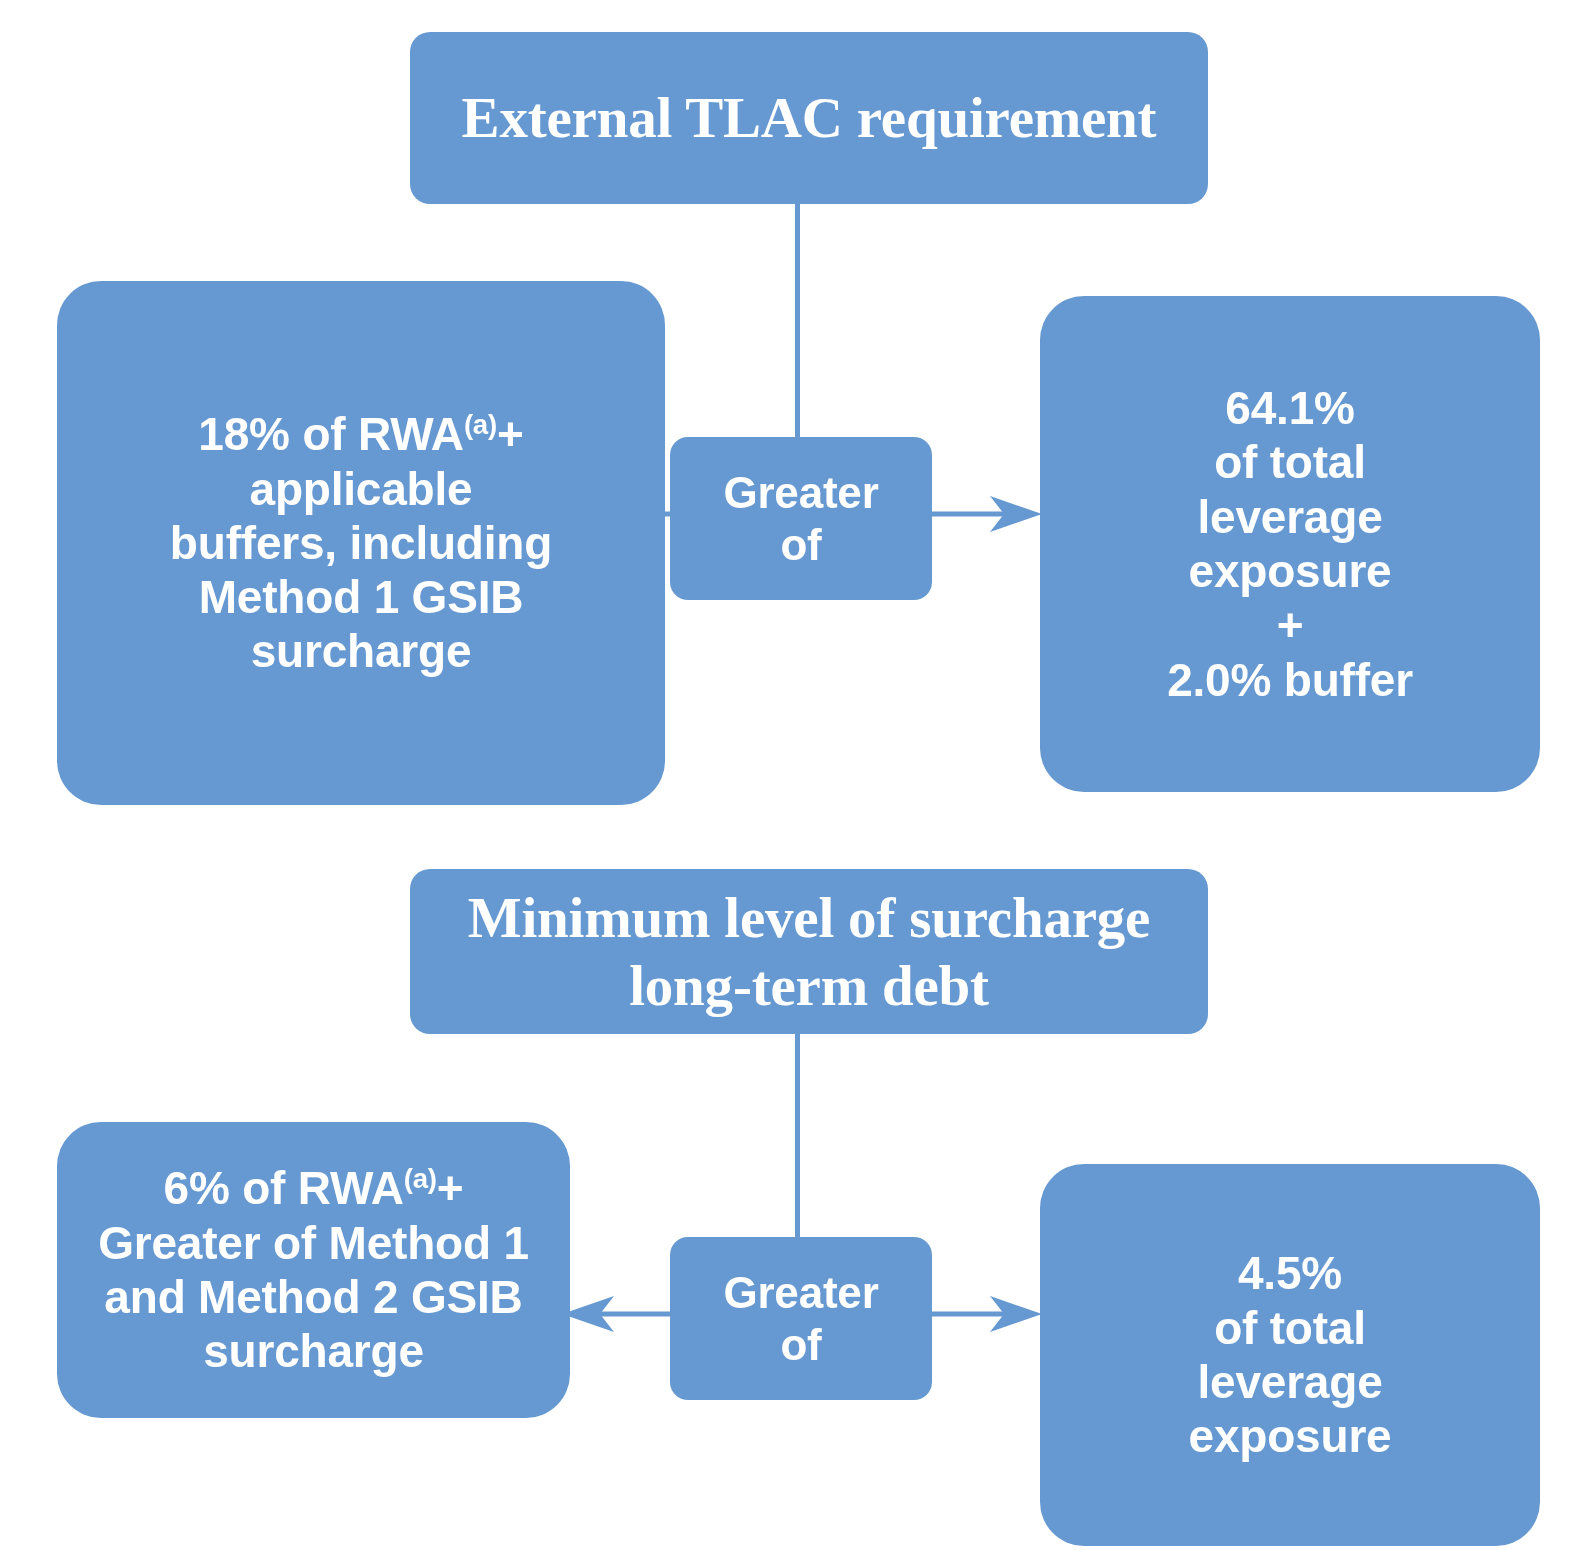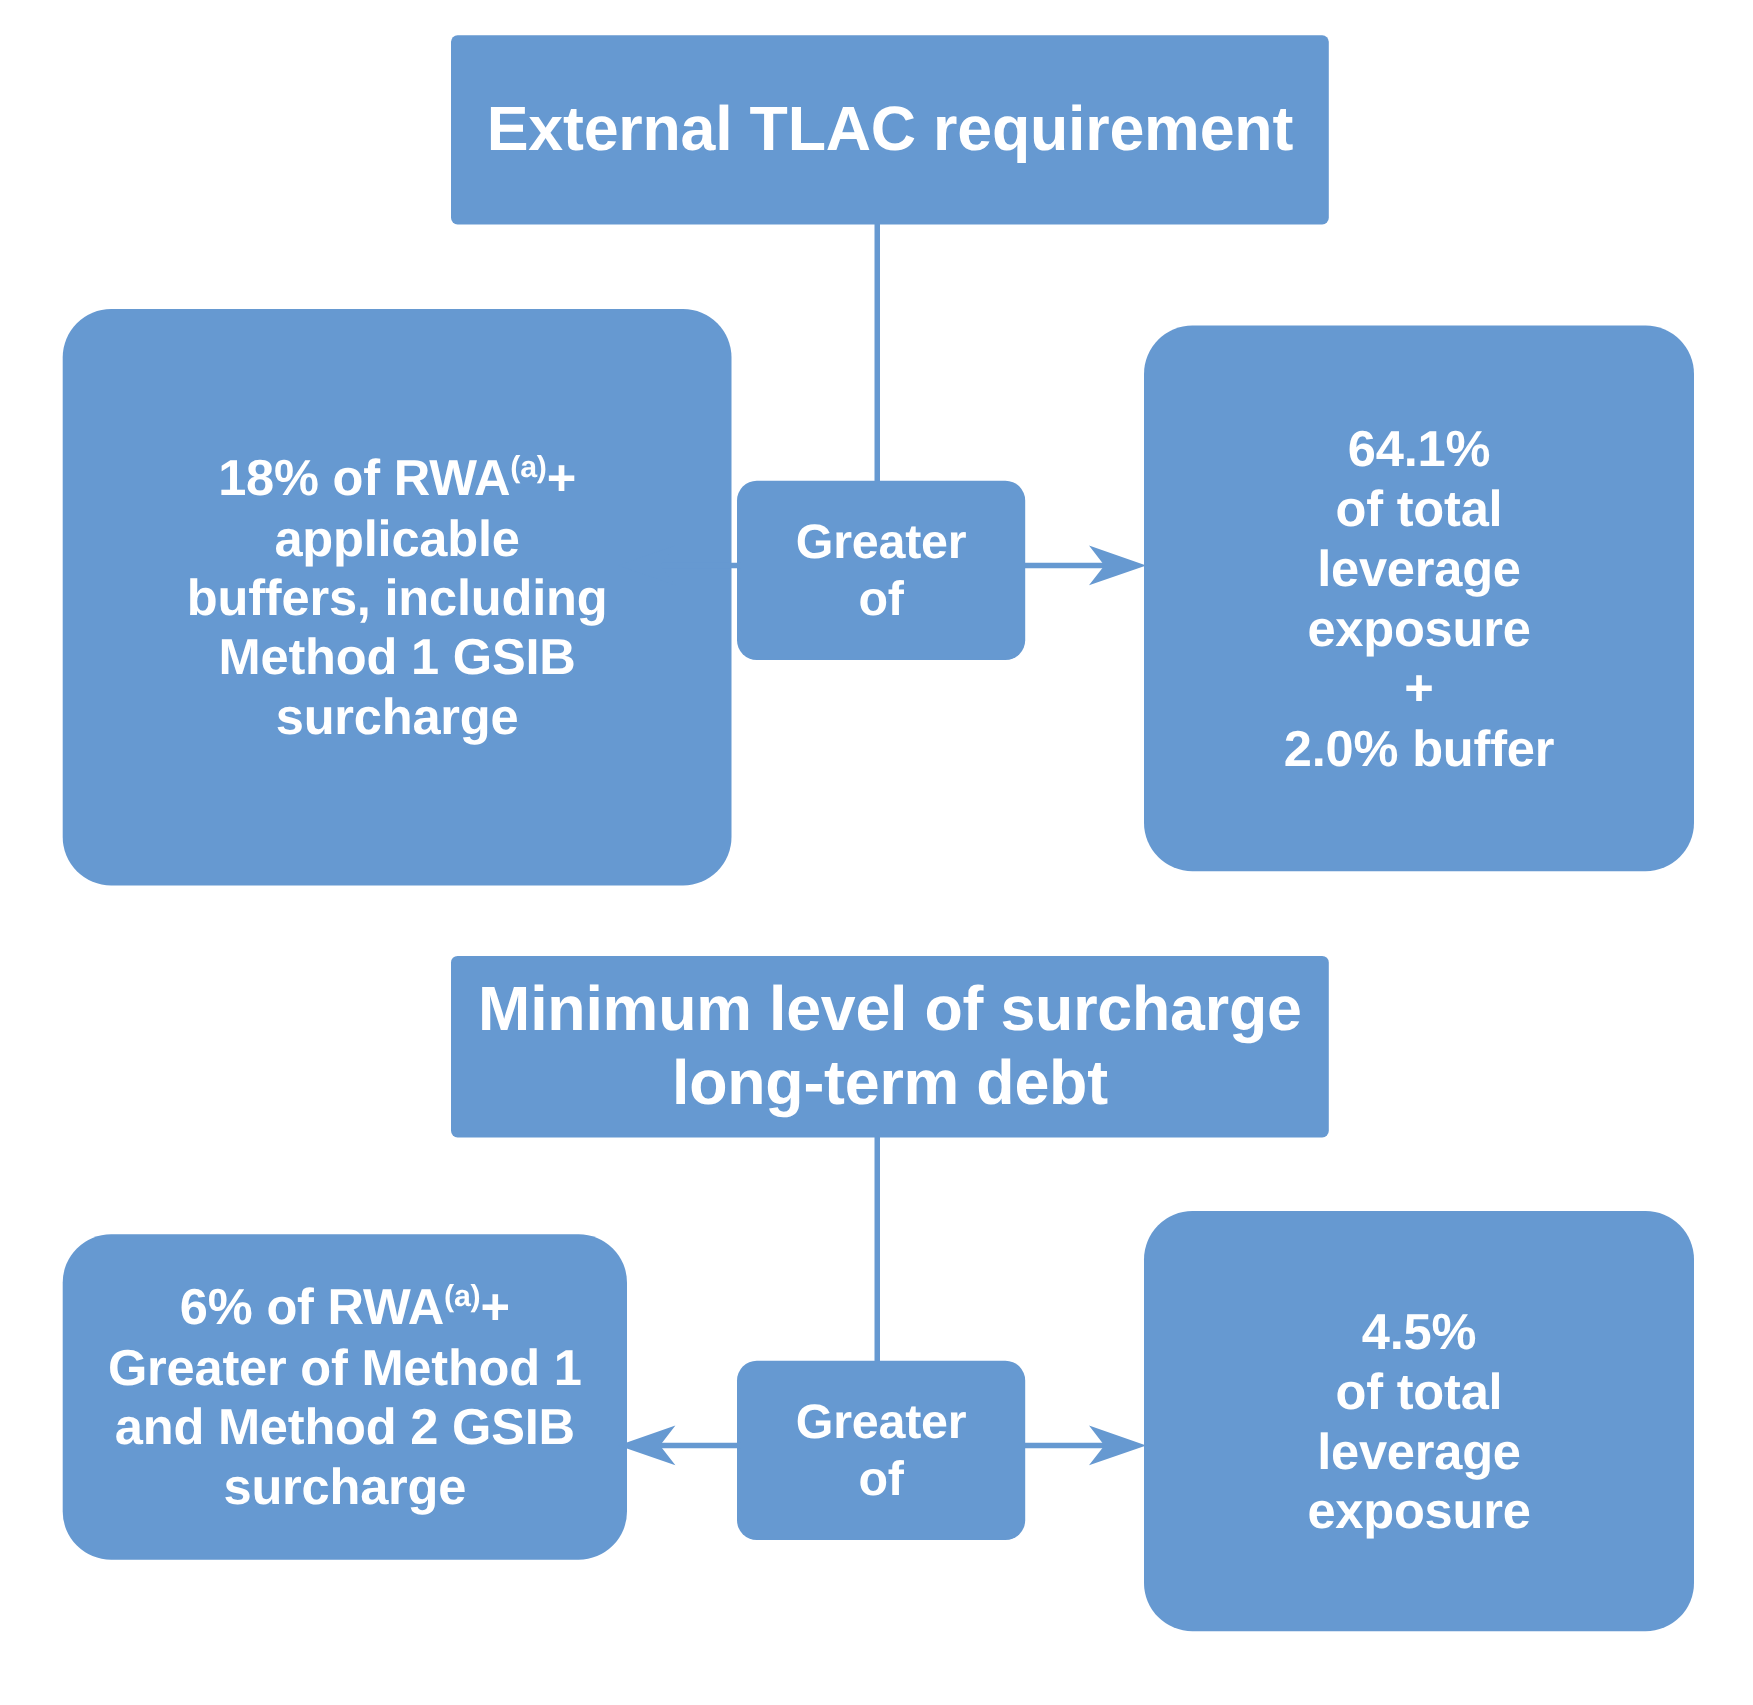--- a/index.html
+++ b/index.html
@@ -32,31 +32,32 @@
   }
   .node .txt {
     width: 100%;
     padding: 0 10px;
     box-sizing: border-box;
     white-space: pre-line;
   }
 
   
   .header-box {
-    border-radius: 6px;
+    border-radius: 20px;
     font-size: 57px;
+    font-family: Liberation Serif, serif;
   }
   #top-header  { left: 410px;  top: 32px;   width: 798px;  height: 172px; }
   #bottom-header { left: 410px; top: 869px; width: 798px;  height: 165px; }
 
   .branch-box { border-radius: 44px; font-size: 46px; }
   #top-left-box    { left: 57px;   top: 281px;  width: 608px; height: 524px; }
   #top-right-box   { left: 1040px; top: 296px;  width: 500px; height: 496px; }
   #bottom-left-box { left: 57px;   top: 1122px; width: 513px; height: 296px; }
-  #bottom-right-box{ left: 1040px; top: 1101px; width: 500px; height: 382px; }
+  #bottom-right-box{ left: 1040px; top: 1164px; width: 500px; height: 382px; }
 
   .greater-box { border-radius: 18px; font-size: 44px; }
   #top-greater    { left: 670px; top: 437px;  width: 262px; height: 163px; }
   #bottom-greater { left: 670px; top: 1237px; width: 262px; height: 163px; }
 
   .sup {
     font-size: 0.60em;
     vertical-align: super;
     line-height: 0;
   }

